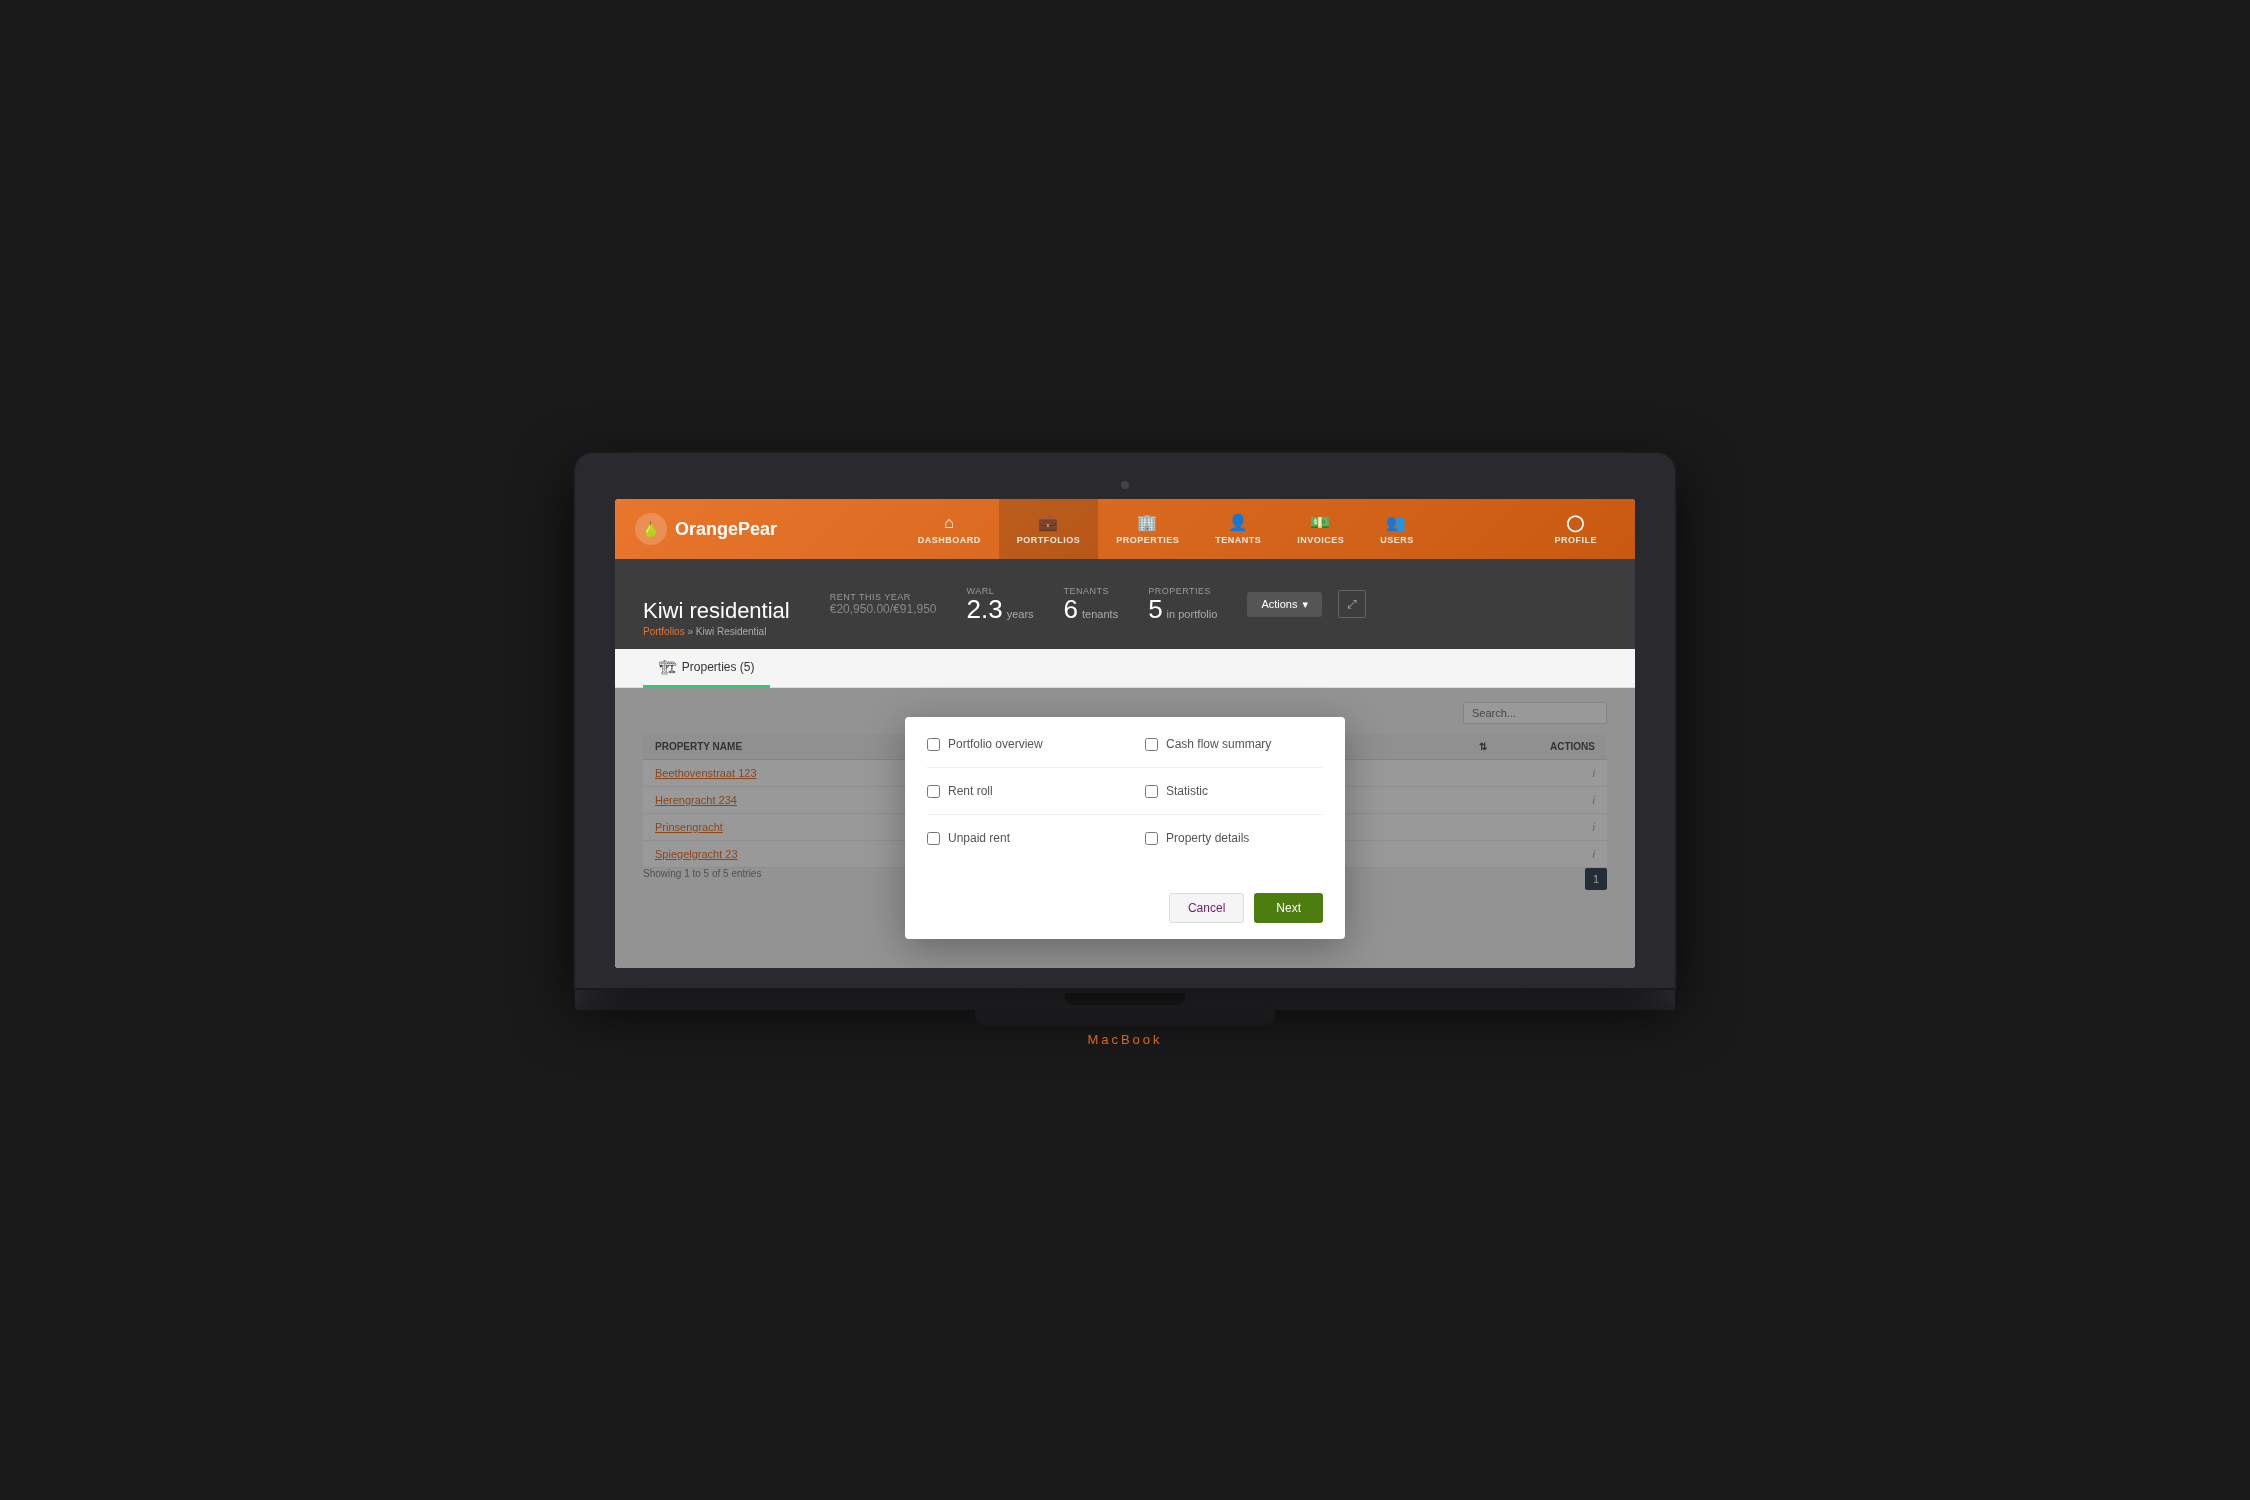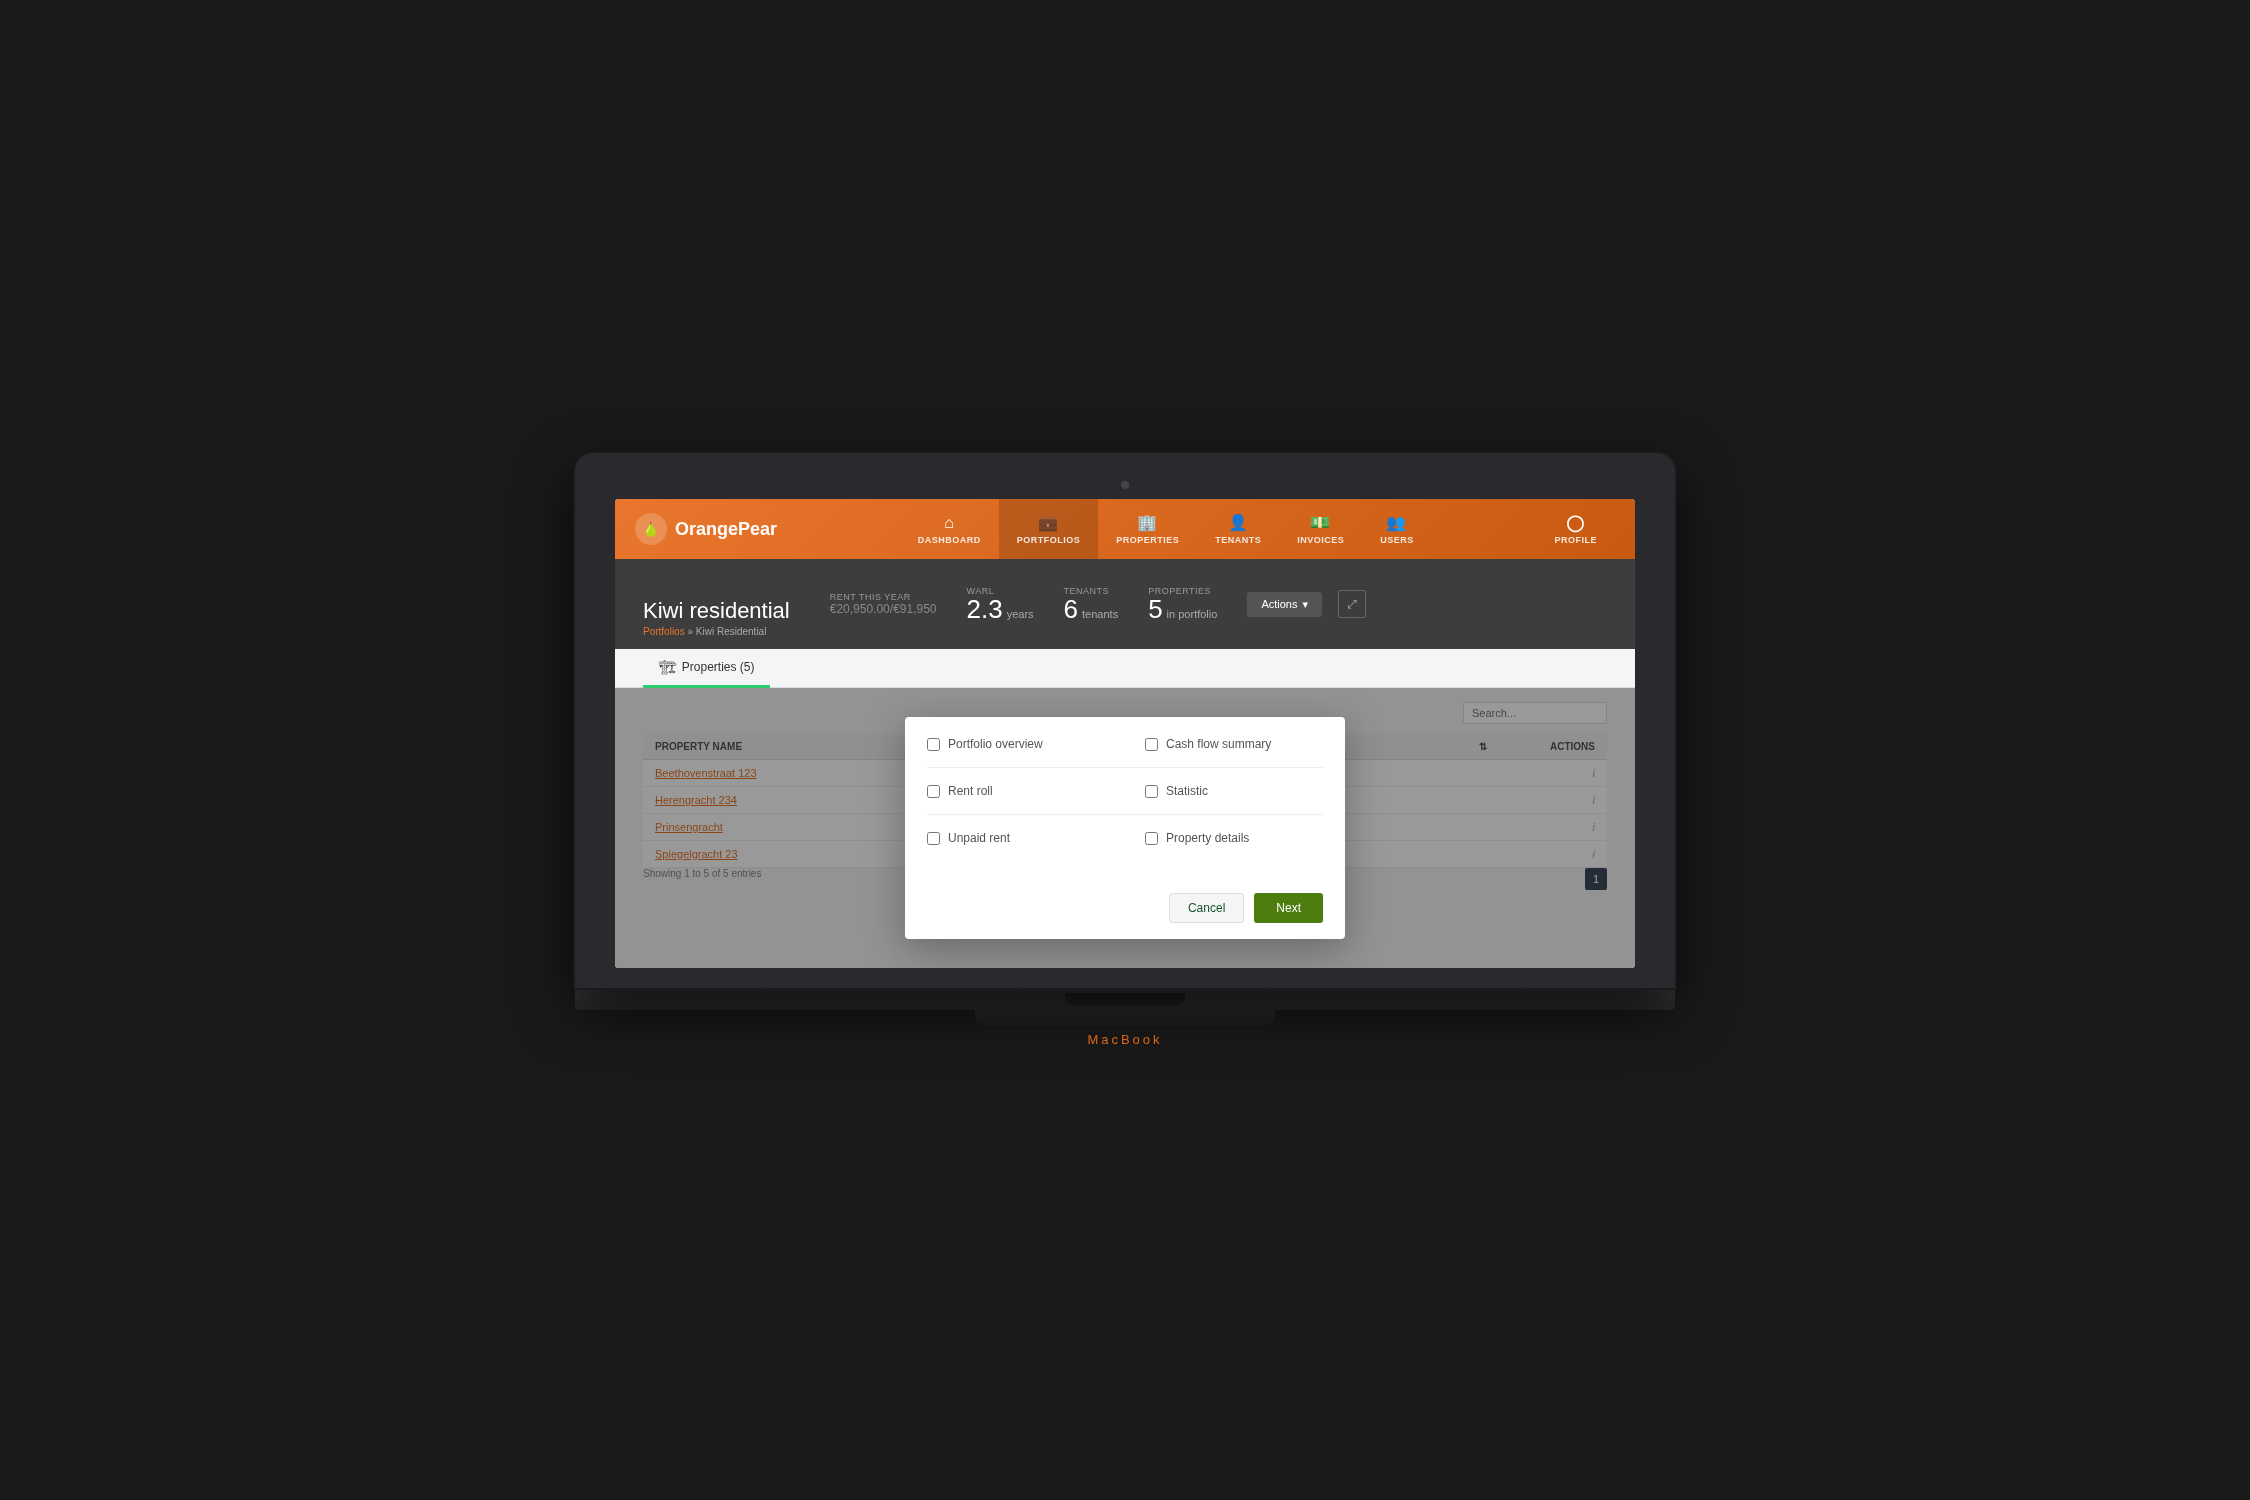--- a/index.html
+++ b/index.html
@@ -385,21 +385,21 @@
     .modal-footer {
       padding: 12px 22px 16px;
       display: flex;
       justify-content: flex-end;
       gap: 10px;
     }
 
     .btn-cancel {
       background: #f5f5f5;
       border: 1px solid #ddd;
-      color: #14532d;
+      color: #701a75;
       padding: 7px 18px;
       font-size: 12px;
       cursor: pointer;
       border-radius: 3px;
     }
 
     .btn-next {
       background: #4d7c0f;
       border: none;
       color: white;

